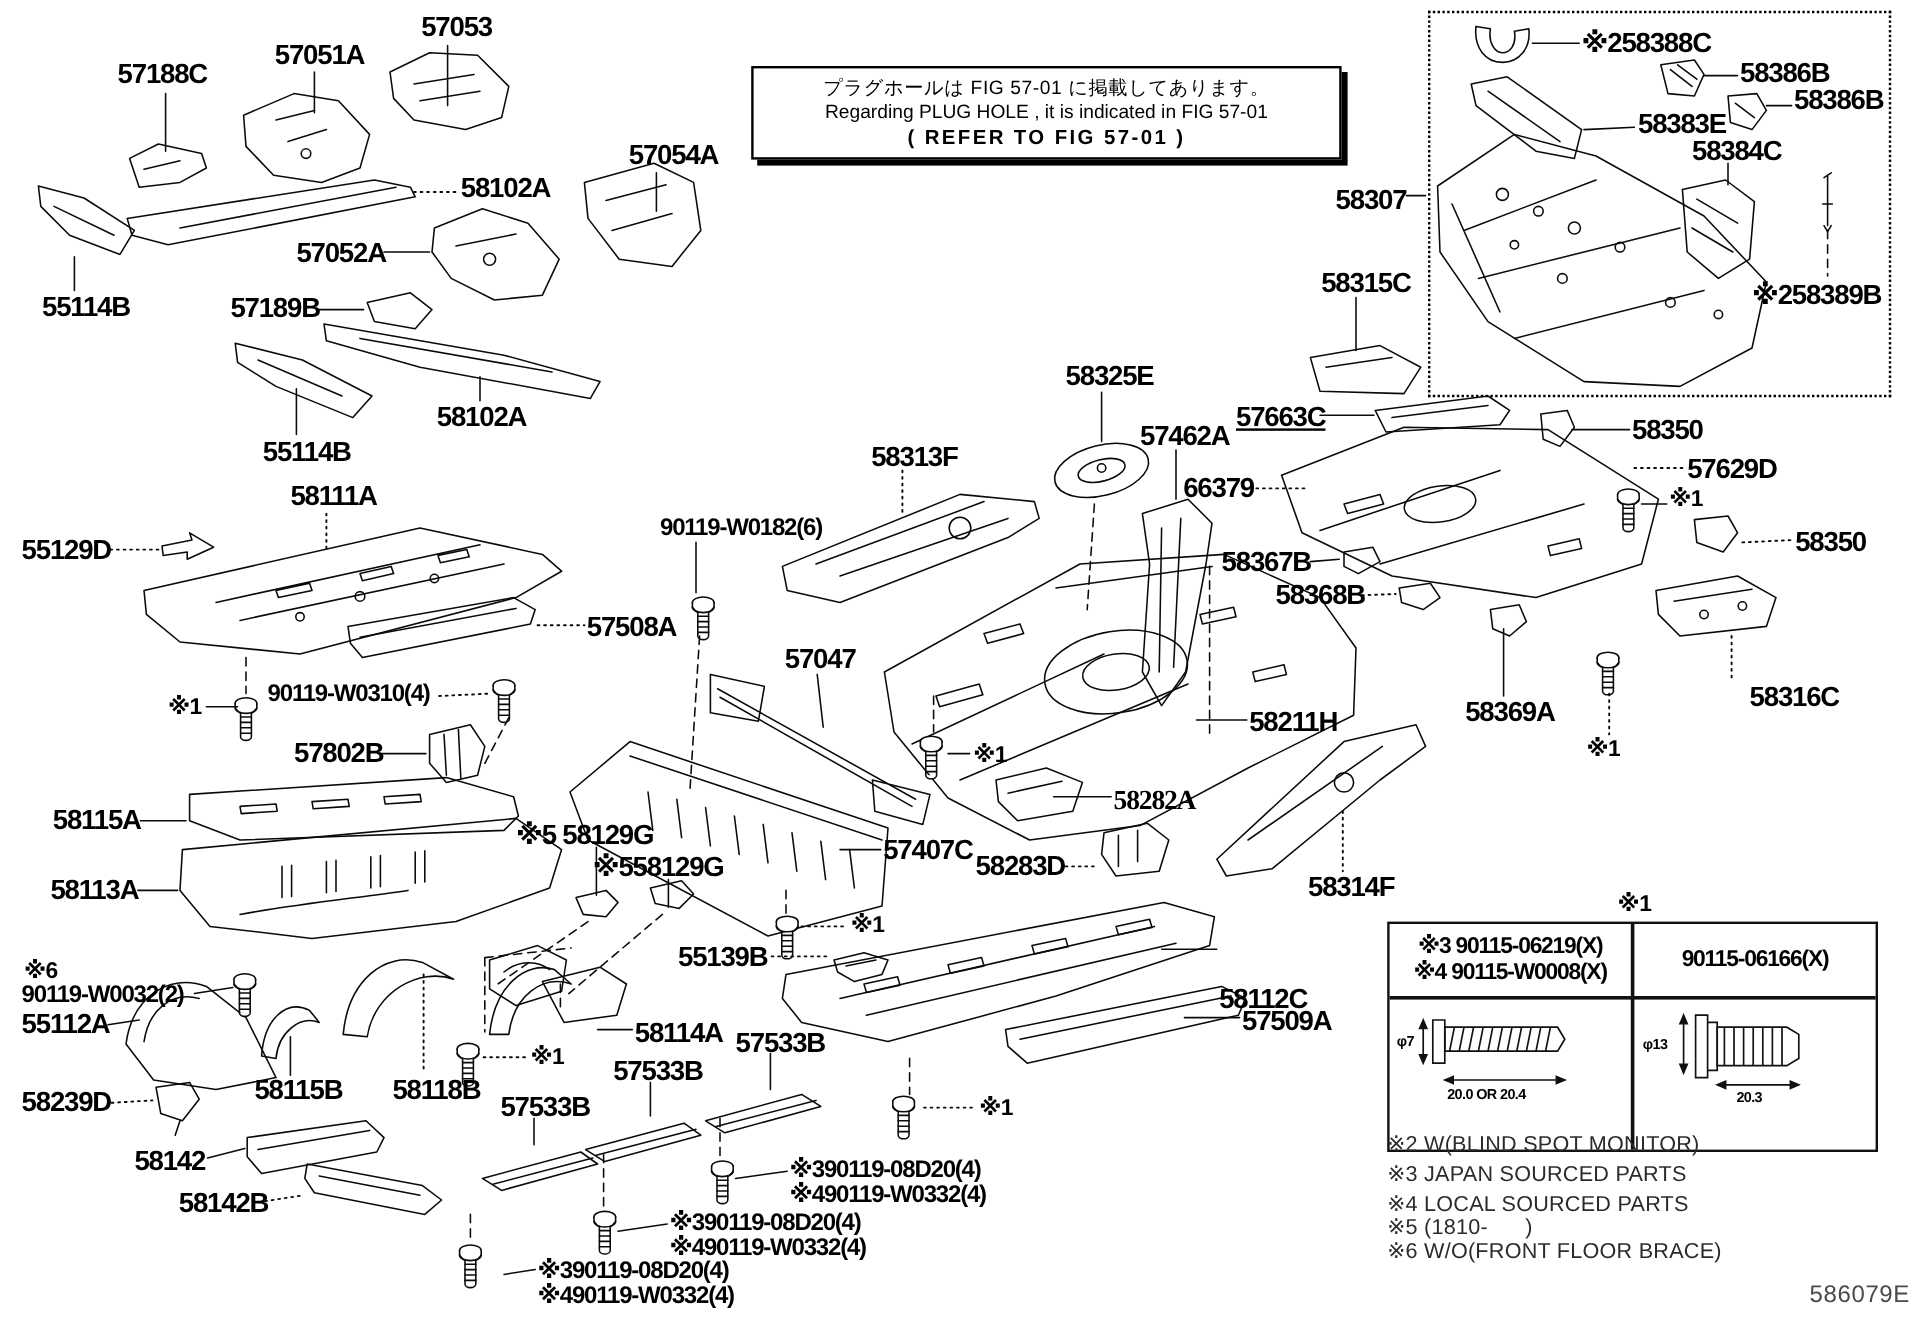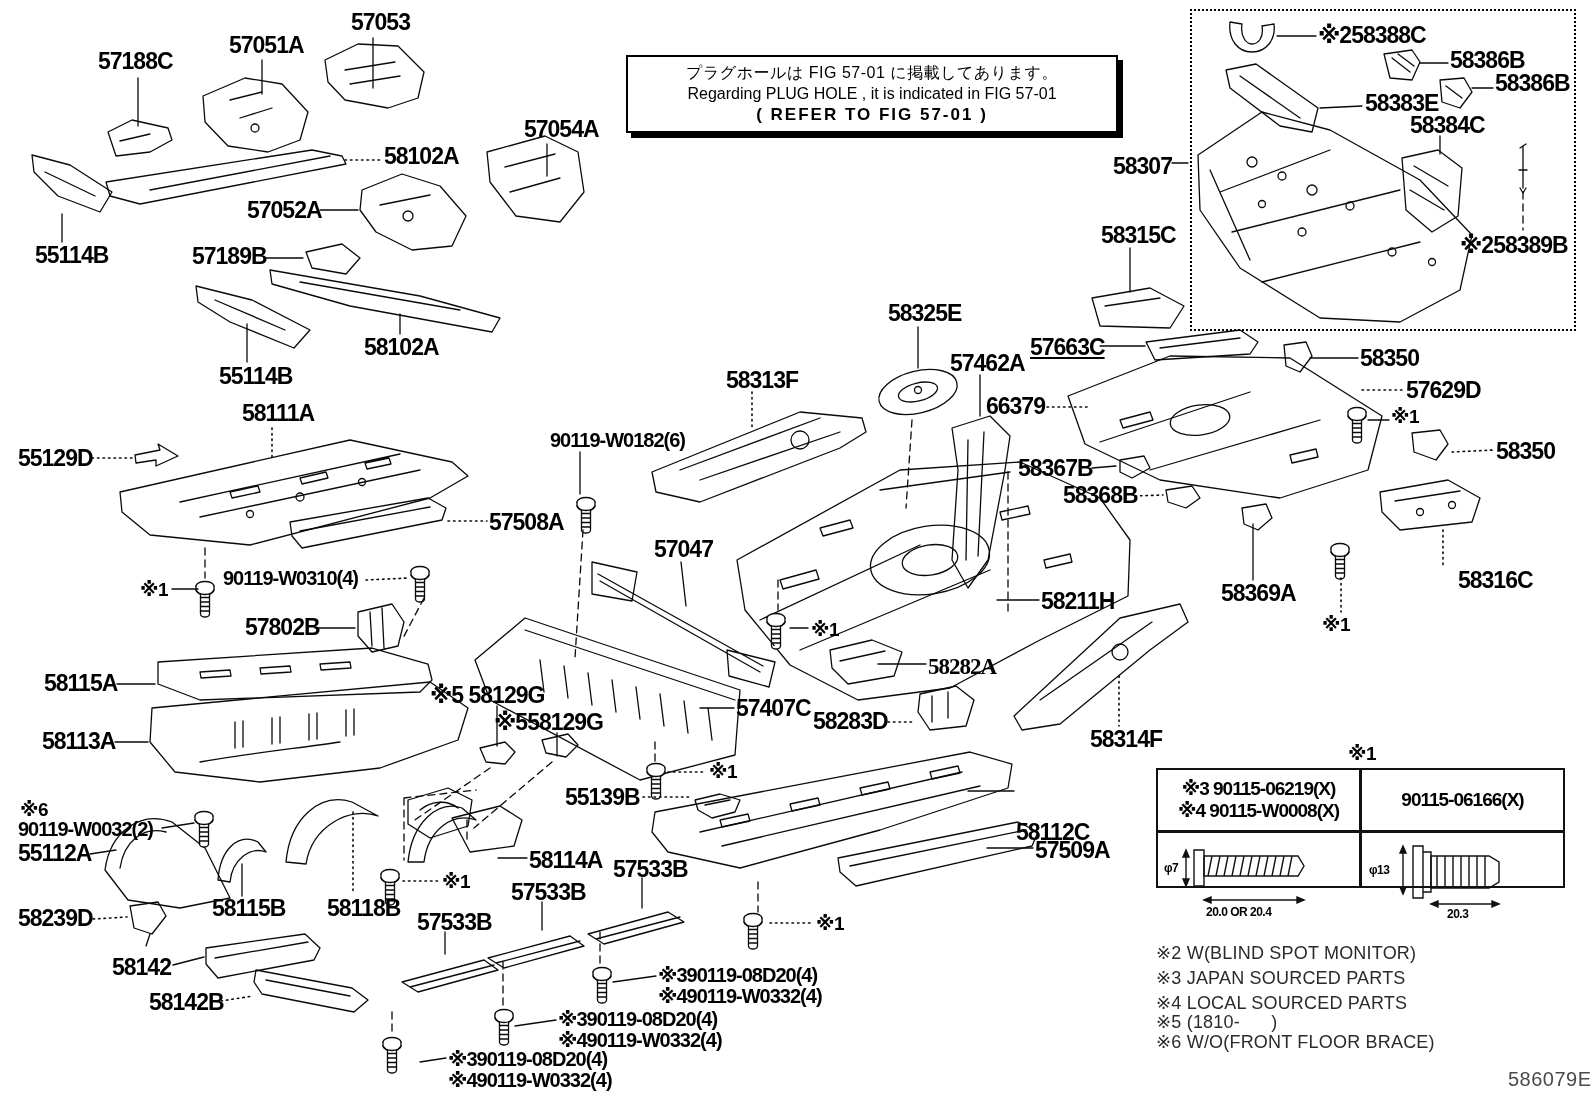--- a/index.html
+++ b/index.html
@@ -8,21 +8,21 @@
   .artwork{position:absolute;left:0;top:0}
   .plabel{position:absolute;font-weight:bold;font-size:23px;letter-spacing:-1px;line-height:1;white-space:pre;color:#000}
   .plabel.s{font-size:19px;letter-spacing:-0.5px}
   .plabel.m{font-size:20px;letter-spacing:-1px}
   .notebox{position:absolute;left:626px;top:55px;width:492px;height:78px;border:2px solid #000;
            box-shadow:5px 5px 0 #000;background:#fff;text-align:center;box-sizing:border-box;padding-top:6px}
   .notebox .l1{font-size:16px;letter-spacing:0.5px}
   .notebox .l2{font-size:16px;margin-top:1px}
   .notebox .l3{font-size:17px;font-weight:bold;margin-top:2px;letter-spacing:2px}
   .dotbox{position:absolute;left:1190px;top:9px;width:386px;height:322px;border:2.5px dotted #000;box-sizing:border-box}
-  .spec{position:absolute;left:1156px;top:768px;width:409px;height:120px;border:2.5px solid #111;background:#fff;box-sizing:border-box}
+  .spec{position:absolute;left:1156px;top:768px;width:409px;height:192px;border:2.5px solid #111;background:#fff;box-sizing:border-box}
   .spec .vdiv{position:absolute;left:201px;top:0;width:2.5px;height:100%;background:#111}
   .spec .hdiv{position:absolute;left:0;top:60px;width:100%;height:2.5px;background:#111}
   .spec .hcell{position:absolute;top:0;height:60px;display:flex;flex-direction:column;justify-content:center;align-items:center;
                font-weight:bold;font-size:19px;letter-spacing:-1px;line-height:1.15}
   .spec .hl{left:0;width:201px}.spec .hr{left:203px;width:203px}
   .spec .bcell{position:absolute;top:62px;height:93px}
   .spec .bl{left:0;width:201px}.spec .br{left:203px;width:203px}
   .dim{position:absolute;font-weight:bold;font-size:12px;letter-spacing:-0.5px;line-height:1}
   .footnote{position:absolute;font-size:18px;color:#2b2b2b;letter-spacing:0.2px;line-height:1;white-space:pre}
   .diagid{position:absolute;left:1508px;top:1068px;font-size:20px;color:#4a4a4a;letter-spacing:0.5px}

